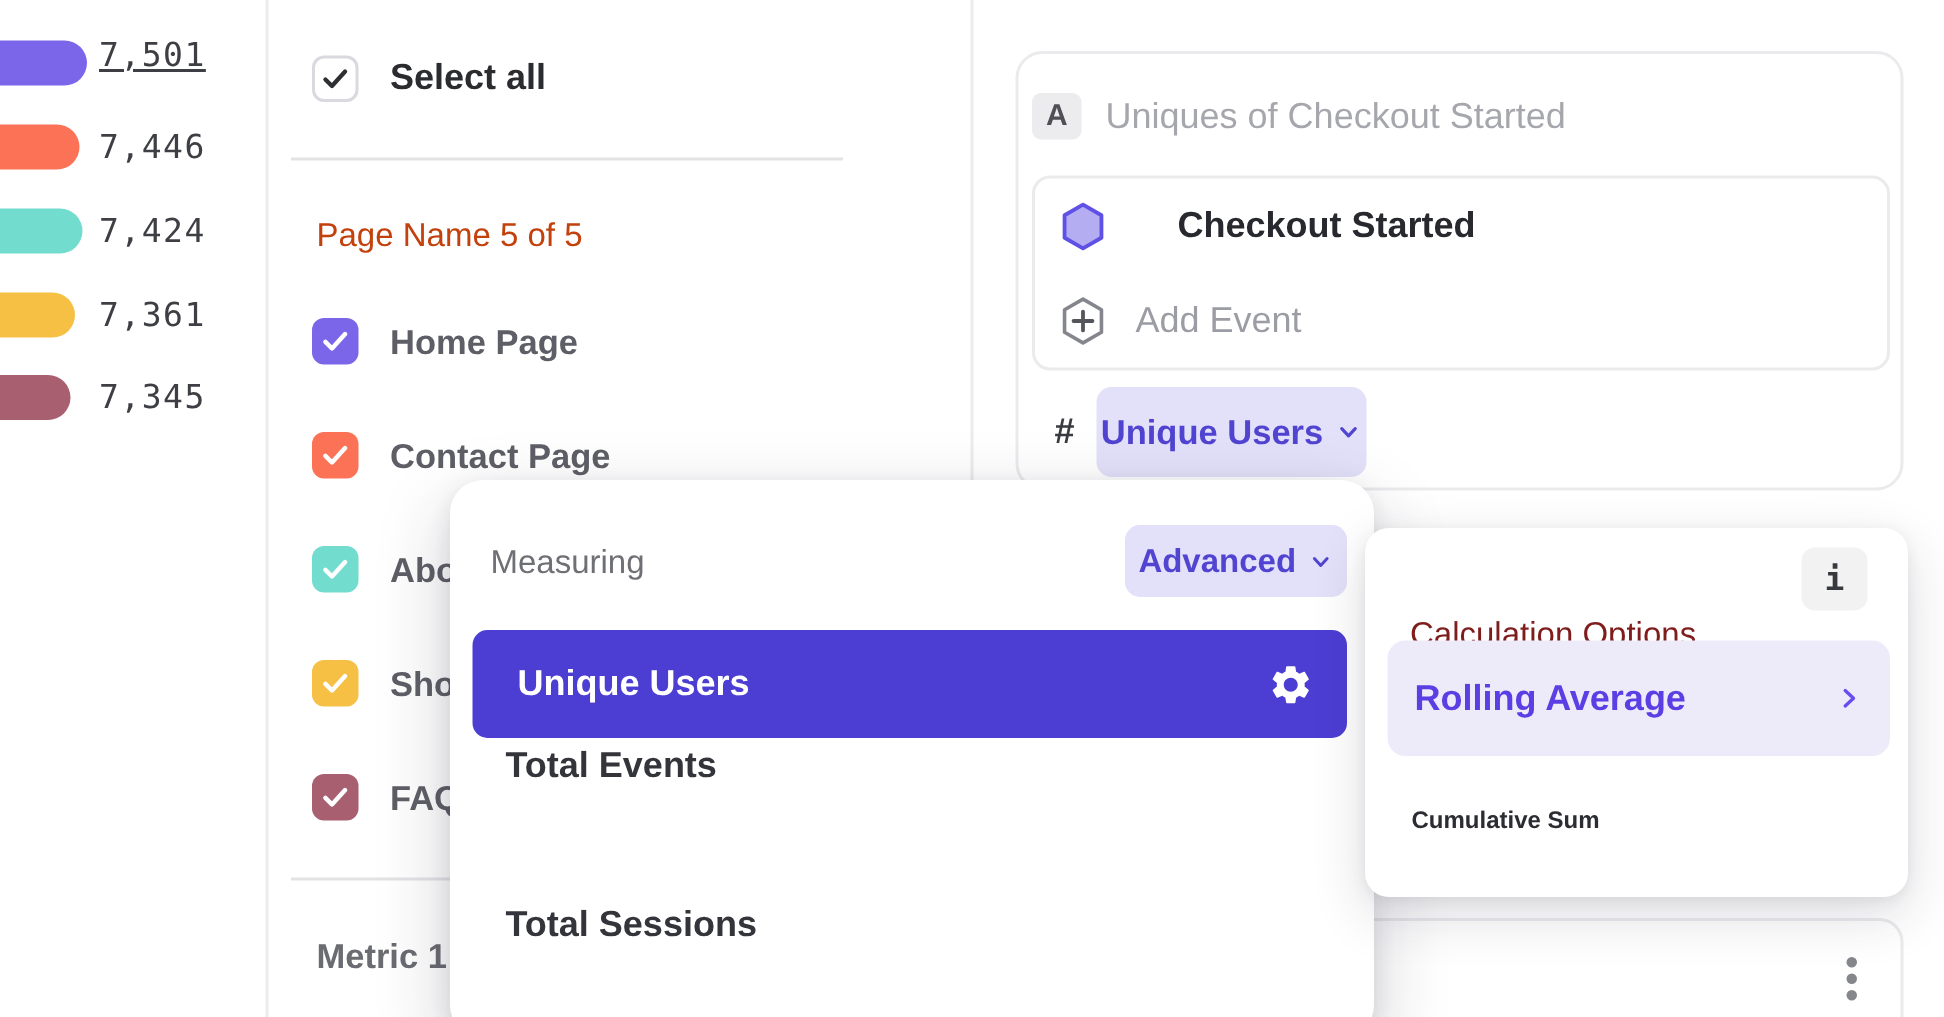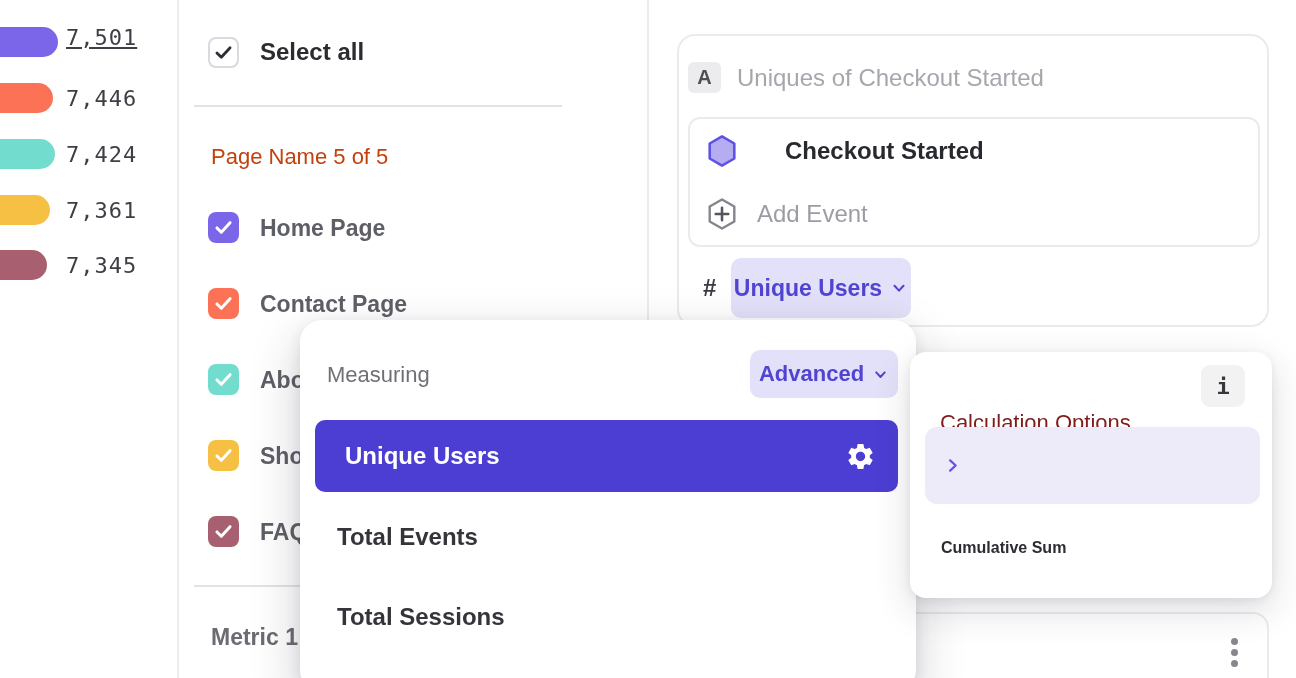--- a/index.html
+++ b/index.html
@@ -200,30 +200,31 @@
   </svg>
 </div>
 
 <div class="menu-selected">
   <span style="margin-left:30px;font-size:24px;font-weight:700;color:#ffffff;">Unique Users</span>
   <svg width="31" height="31" viewBox="0 0 24 24" style="position:absolute;left:530px;top:21px;">
     <path fill-rule="evenodd" fill="#ffffff" d="M19.14,12.94c0.04-0.3,0.06-0.61,0.06-0.94c0-0.32-0.02-0.64-0.07-0.94l2.03-1.58c0.18-0.14,0.23-0.41,0.12-0.61 l-1.92-3.32c-0.12-0.22-0.37-0.29-0.59-0.22l-2.39,0.96c-0.5-0.38-1.03-0.7-1.62-0.94L14.4,2.81c-0.04-0.24-0.24-0.41-0.48-0.41 h-3.84c-0.24,0-0.43,0.17-0.47,0.41L9.25,5.35C8.66,5.59,8.12,5.92,7.63,6.29L5.24,5.33c-0.22-0.08-0.47,0-0.59,0.22L2.74,8.87 C2.62,9.08,2.66,9.34,2.86,9.48l2.03,1.58C4.84,11.36,4.8,11.69,4.8,12s0.02,0.64,0.07,0.94l-2.03,1.58 c-0.18,0.14-0.23,0.41-0.12,0.61l1.92,3.32c0.12,0.22,0.37,0.29,0.59,0.22l2.39-0.96c0.5,0.38,1.03,0.7,1.62,0.94l0.36,2.54 c0.05,0.24,0.24,0.41,0.48,0.41h3.84c0.24,0,0.44-0.17,0.47-0.41l0.36-2.54c0.59-0.24,1.13-0.56,1.62-0.94l2.39,0.96 c0.22,0.08,0.47,0,0.59-0.22l1.92-3.32c0.12-0.22,0.07-0.47-0.12-0.61L19.14,12.94z M12,15.6c-1.98,0-3.6-1.62-3.6-3.6 s1.62-3.6,3.6-3.6s3.6,1.62,3.6,3.6S13.98,15.6,12,15.6z"></path>
   </svg>
 </div>
 
-<div class="menu-item" style="left:337px;top:521px;">Total Events</div>
+<div class="menu-item" style="left:337px;top:495px;">Total Events</div>
 <div class="menu-item" style="left:337px;top:601px;">Total Sessions</div>
 
 <div class="subpanel"></div>
 
 <div class="row-label" style="left:940px;top:371px;font-size:22px;font-weight:500;color:#7f1d1d;z-index:21;margin-top:36px;">Calculation Options</div>
 
 <div class="info-btn">
   <span>i</span>
 </div>
 
 <div class="highlight-row">
+  <span style="font-size:24px;font-weight:700;color:#5b3fe4;">Rolling Average</span>
   <svg width="19" height="19" viewBox="0 0 24 24">
     <polyline points="9,5.5 16,12 9,18.5" fill="none" stroke="#6a4df0" stroke-width="2.8" stroke-linecap="round" stroke-linejoin="round"></polyline>
   </svg>
 </div>
 
 <div class="row-label" style="left:941px;top:532px;font-size:16px;font-weight:700;color:#2c2d32;z-index:21;">Cumulative Sum</div>
 
 </body></html>

